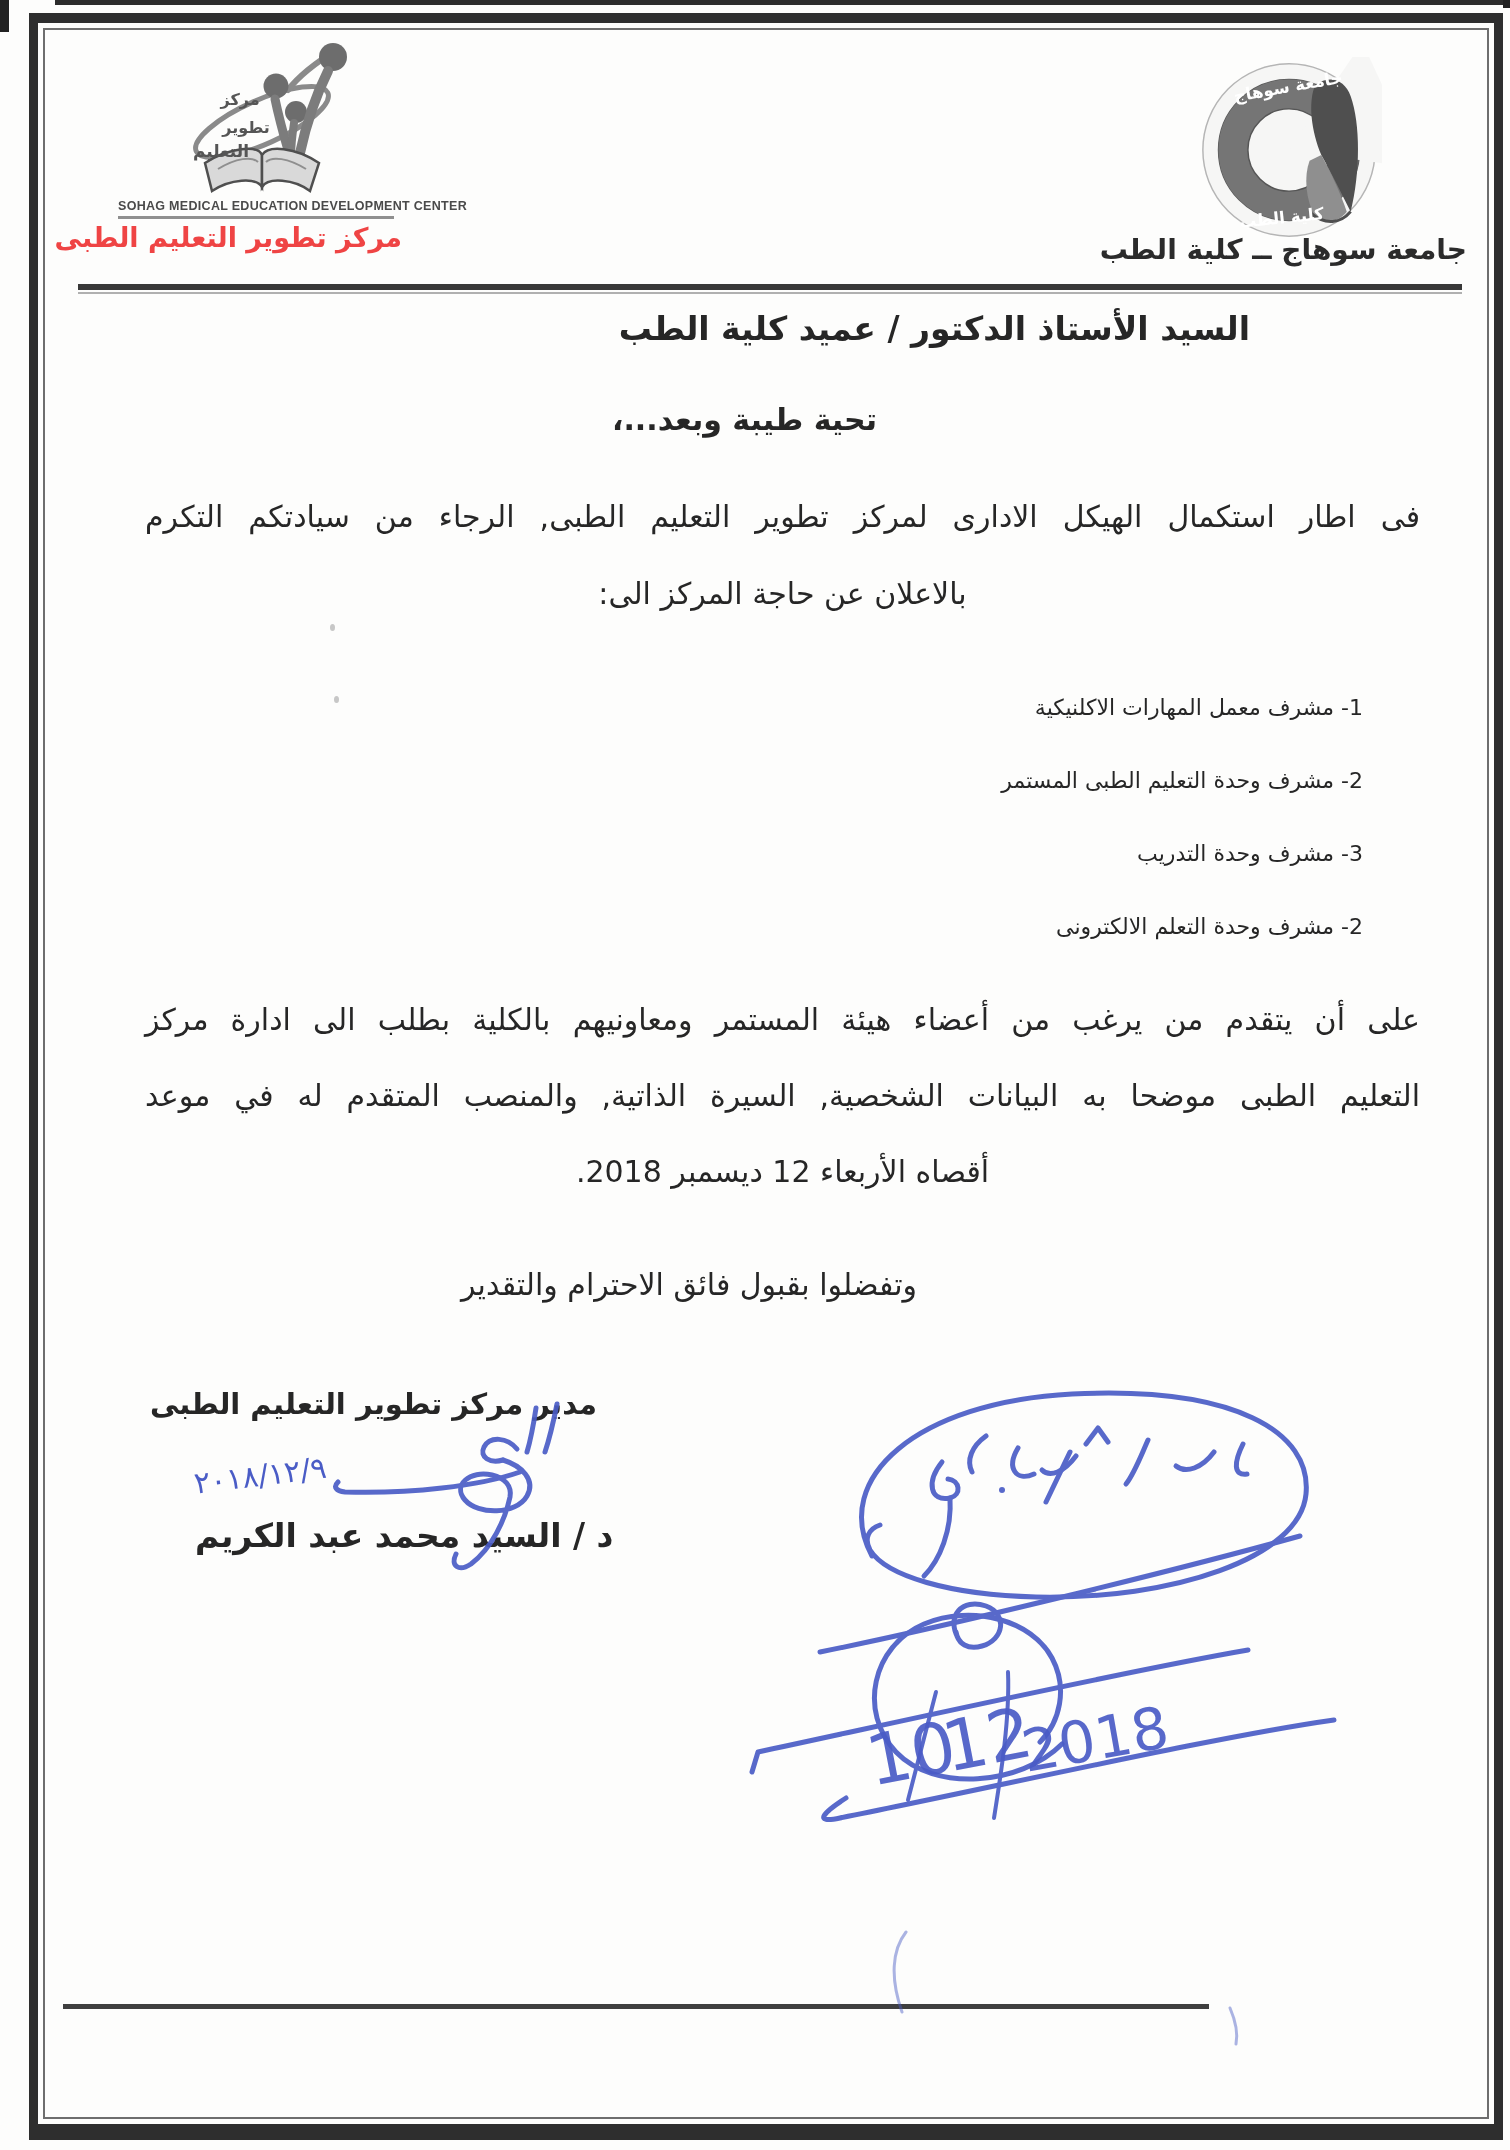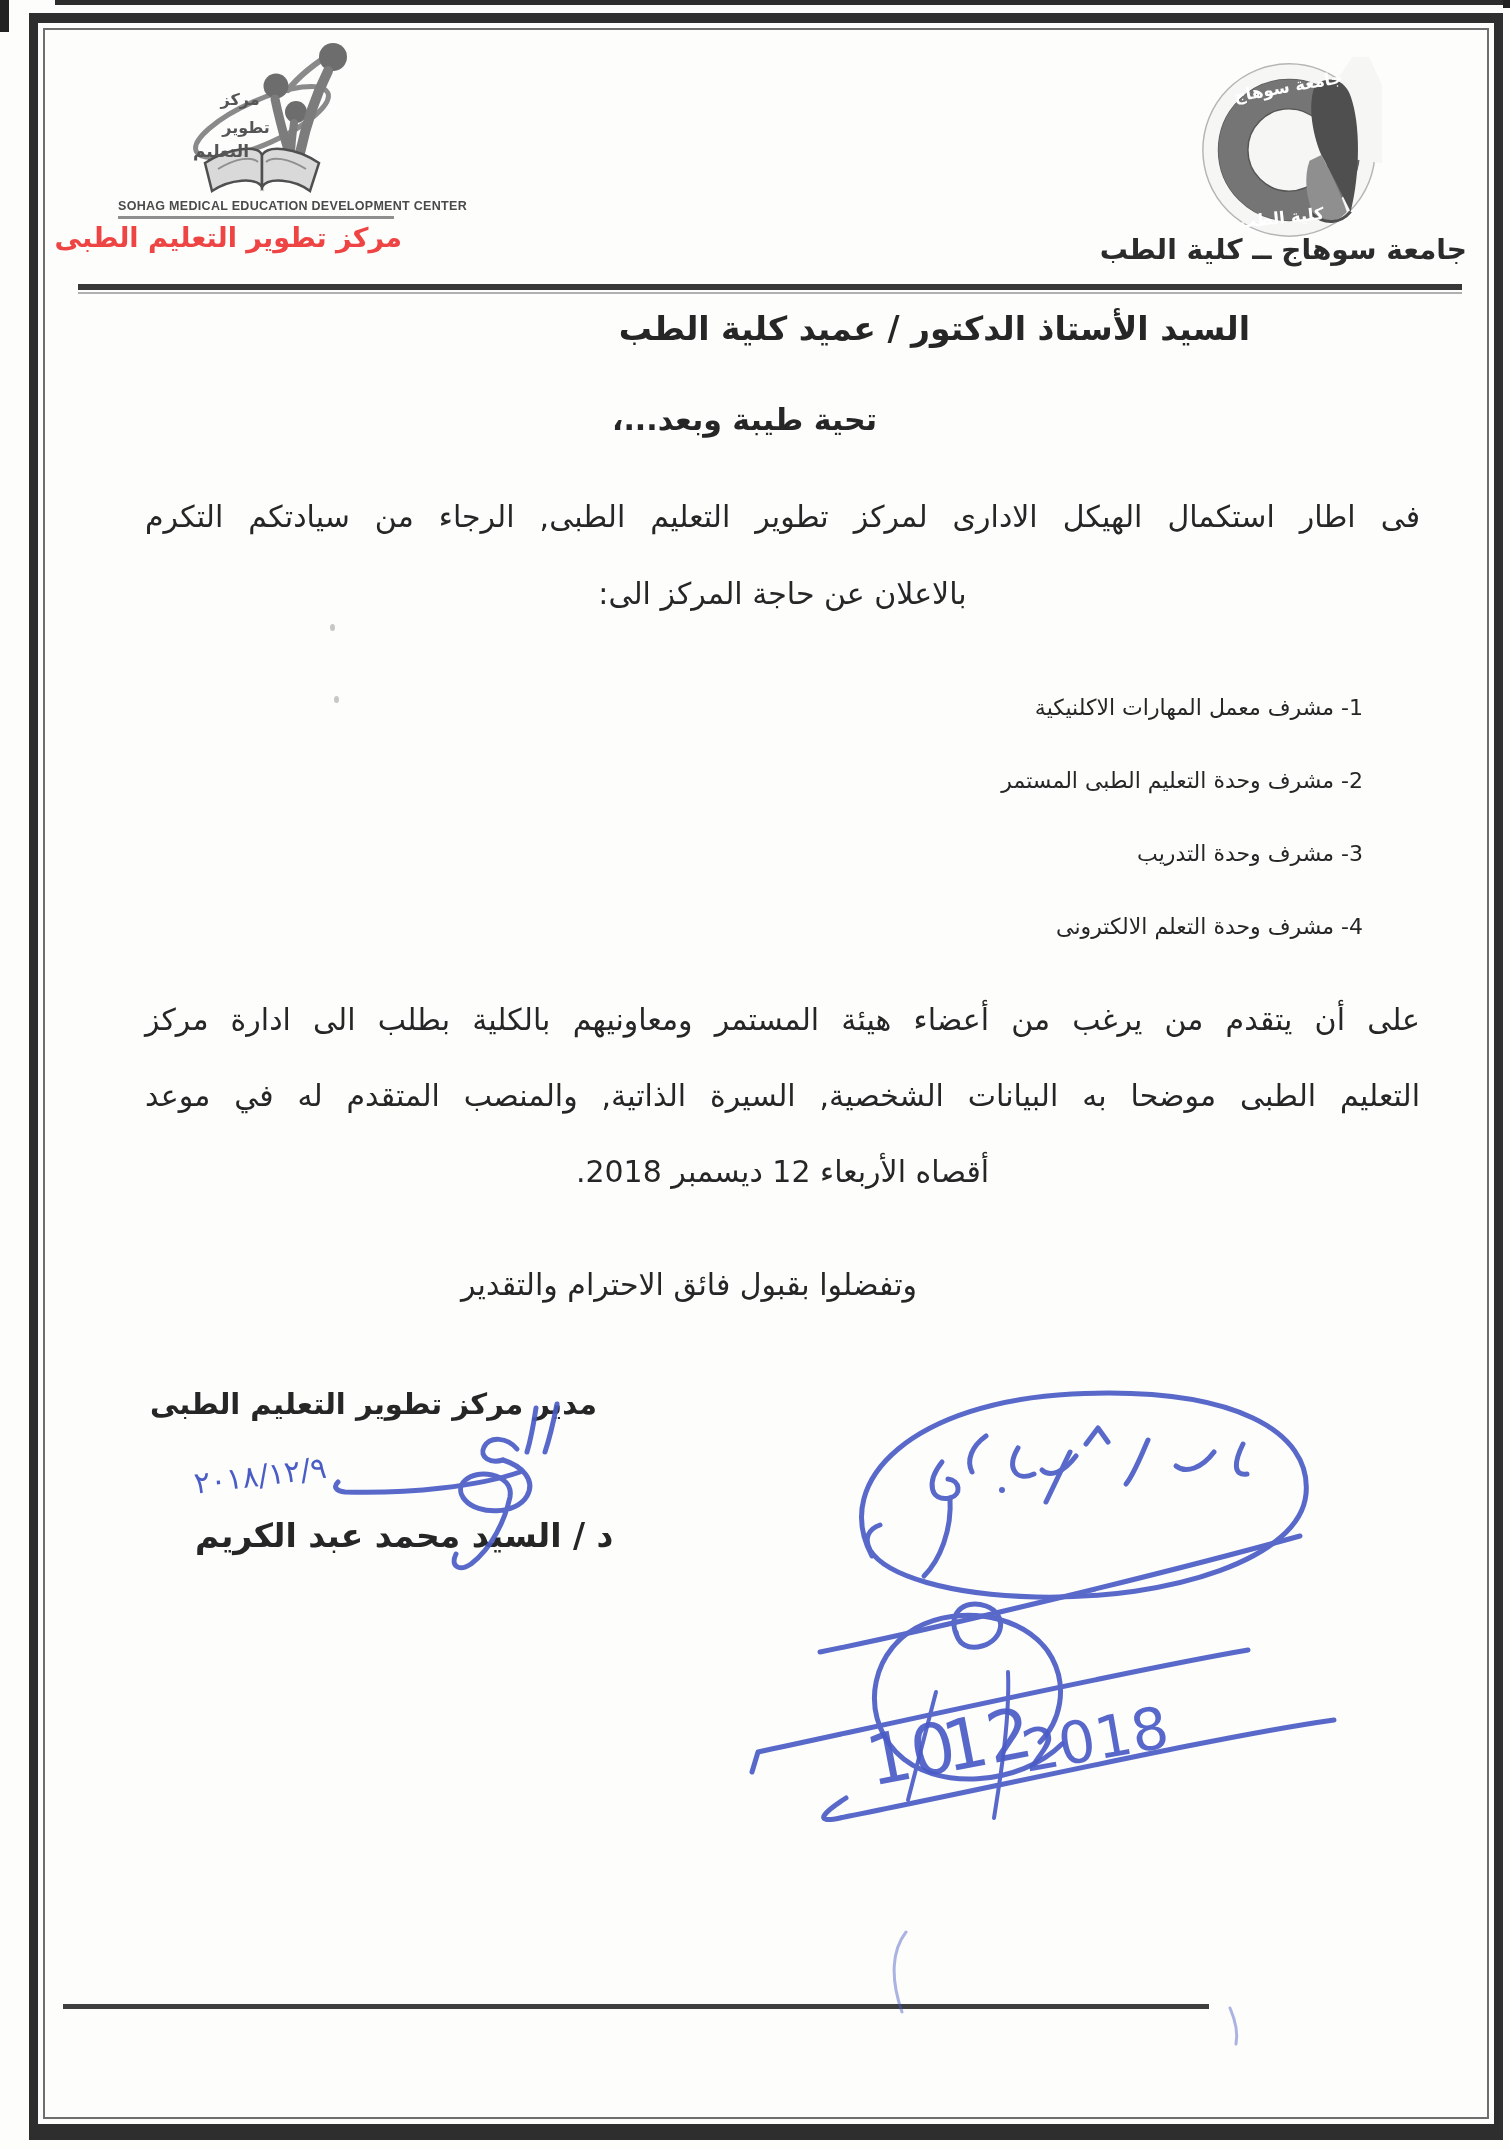--- a/index.html
+++ b/index.html
@@ -102,21 +102,21 @@
 
   <div class="abs para para1">
     <div class="jline">فى اطار استكمال الهيكل الادارى لمركز تطوير التعليم الطبى, الرجاء من سيادتكم التكرم</div>
     <div class="rline">بالاعلان عن حاجة المركز الى:</div>
   </div>
 
   <div class="abs list rtl">
     <div>1- مشرف معمل المهارات الاكلنيكية</div>
     <div>2- مشرف وحدة التعليم الطبى المستمر</div>
     <div>3- مشرف وحدة التدريب</div>
-    <div>4- مشرف وحدة التعلم الالكترونى</div>
+    <div>2- مشرف وحدة التعلم الالكترونى</div>
   </div>
 
   <div class="abs para para2">
     <div class="jline">على أن يتقدم من يرغب من أعضاء هيئة المستمر ومعاونيهم بالكلية بطلب الى ادارة مركز</div>
     <div class="jline">التعليم الطبى موضحا به البيانات الشخصية, السيرة الذاتية, والمنصب المتقدم له في موعد</div>
     <div class="rline">أقصاه الأربعاء 12 ديسمبر 2018.</div>
   </div>
 
   <div class="abs closing rtl">وتفضلوا بقبول فائق الاحترام والتقدير</div>
 

